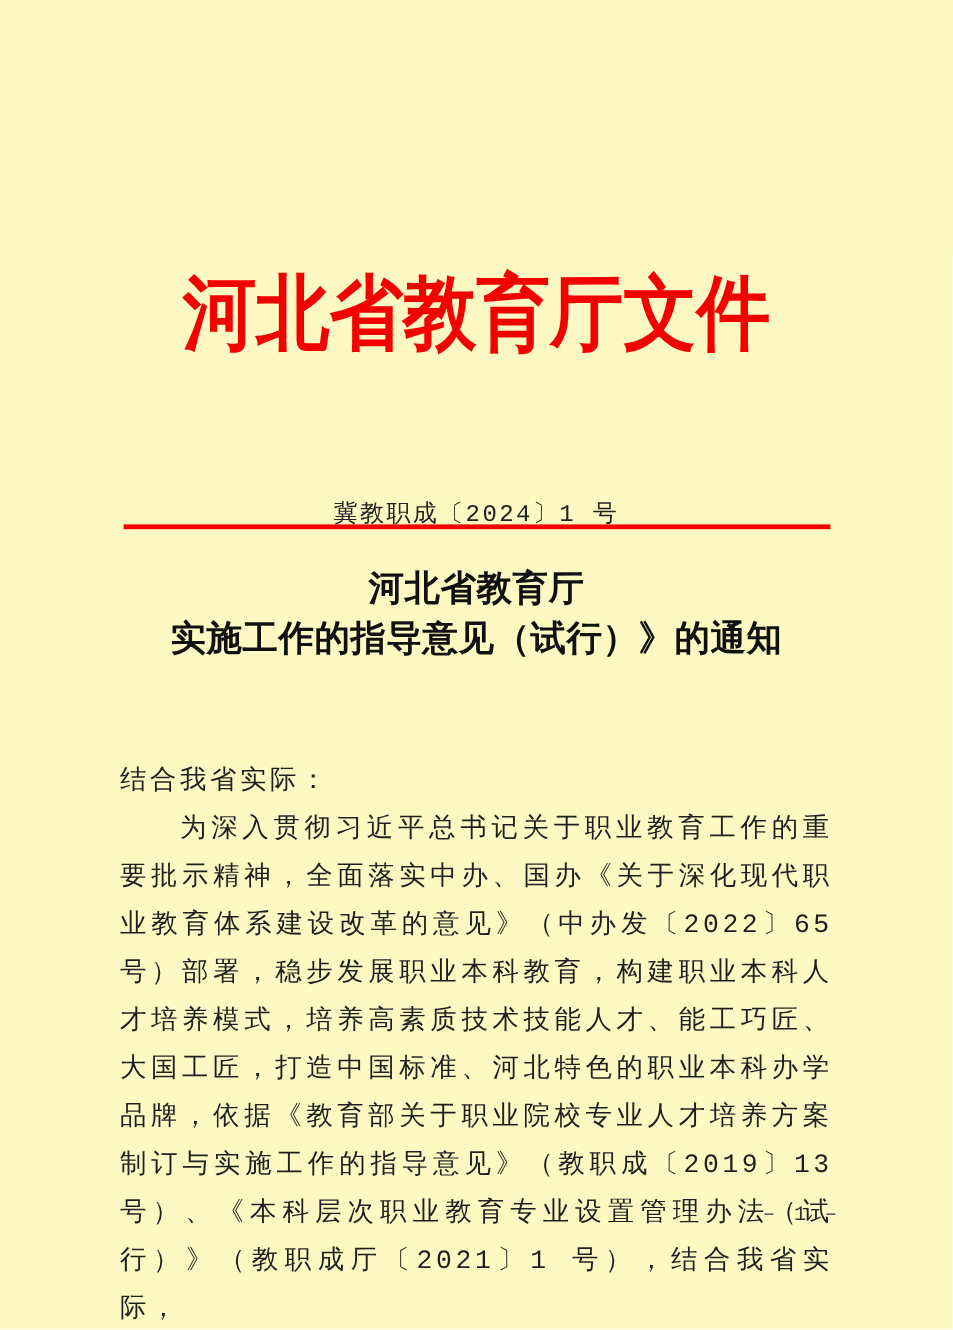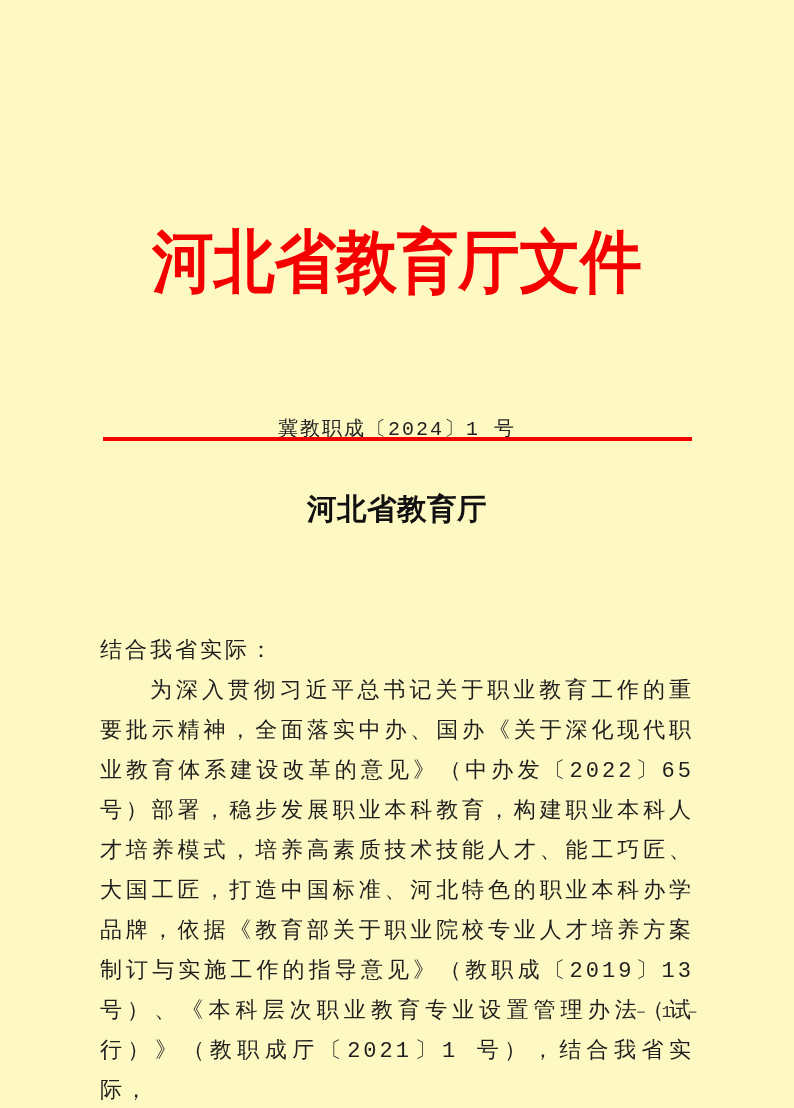--- a/index.html
+++ b/index.html
@@ -45,21 +45,21 @@
   .red-rule {
     position: absolute;
     top: 437px;
     left: 103px;
     width: 589px;
     height: 4px;
     background: var(--accent, #f40000);
   }
   .heading {
     position: absolute;
-    top: 490px;
+    top: 471px;
     left: 0;
     width: 100%;
     text-align: center;
     font-weight: 700;
     font-size: 29.5px;
     line-height: 42px;
     letter-spacing: 0.5px;
     color: #111111;
   }
   .body-text {
@@ -94,20 +94,21 @@
 <div class="page">
 
   <div class="banner">河北省教育厅文件</div>
 
   <div class="doc-number">冀教职成〔2024〕1 号</div>
 
   <div class="red-rule"></div>
 
   <div class="heading">
     <div>河北省教育厅</div>
+    <div>实施工作的指导意见（试行）》的通知</div>
   </div>
 
   <div class="body-text">
     <p class="salutation">结合我省实际：</p>
     <p class="para">为深入贯彻习近平总书记关于职业教育工作的重要批示精神，全面落实中办、国办《关于深化现代职业教育体系建设改革的意见》（中办发〔2022〕65 号）部署，稳步发展职业本科教育，构建职业本科人才培养模式，培养高素质技术技能人才、能工巧匠、大国工匠，打造中国标准、河北特色的职业本科办学品牌，依据《教育部关于职业院校专业人才培养方案制订与实施工作的指导意见》（教职成〔2019〕13 号）、《本科层次职业教育专业设置管理办法（试行）》（教职成厅〔2021〕1 号），结合我省实际，</p>
   </div>
 
   <div class="page-number">－ 1 －</div>
 
 </div>

